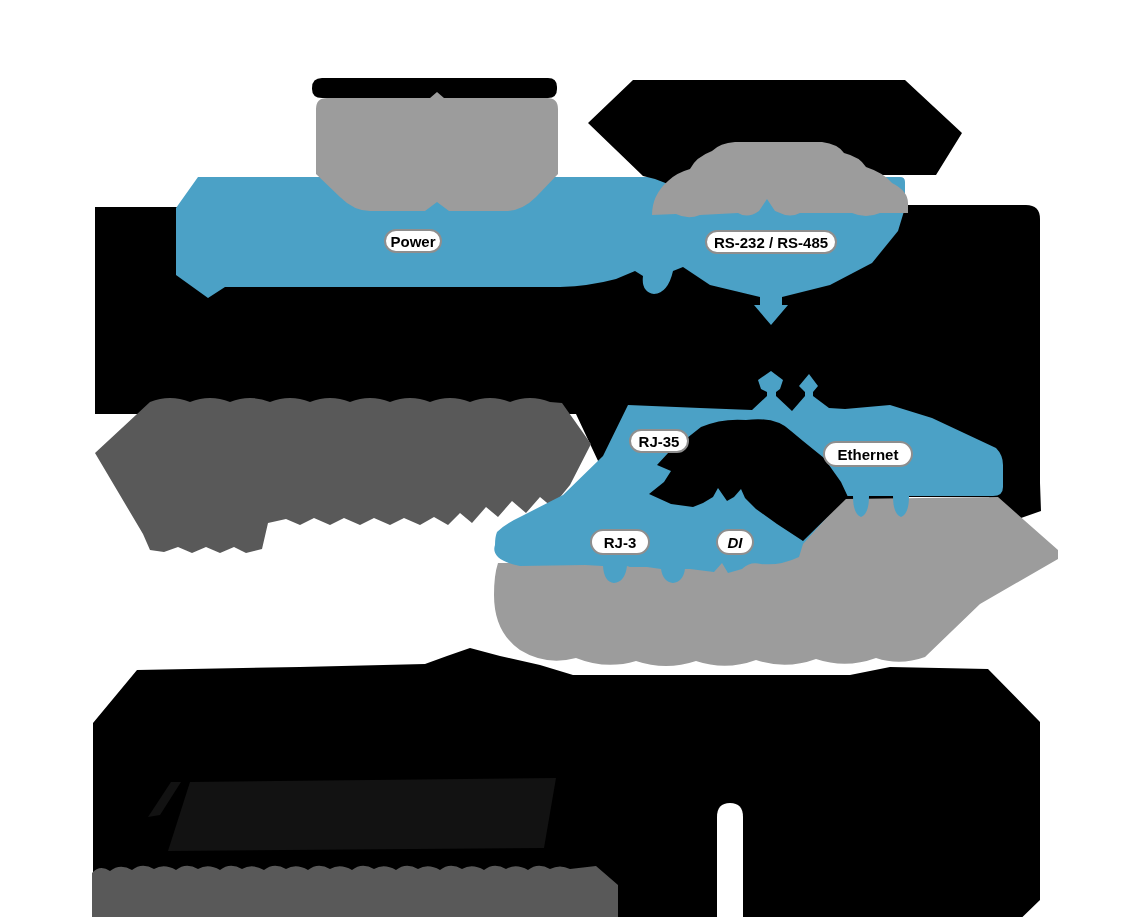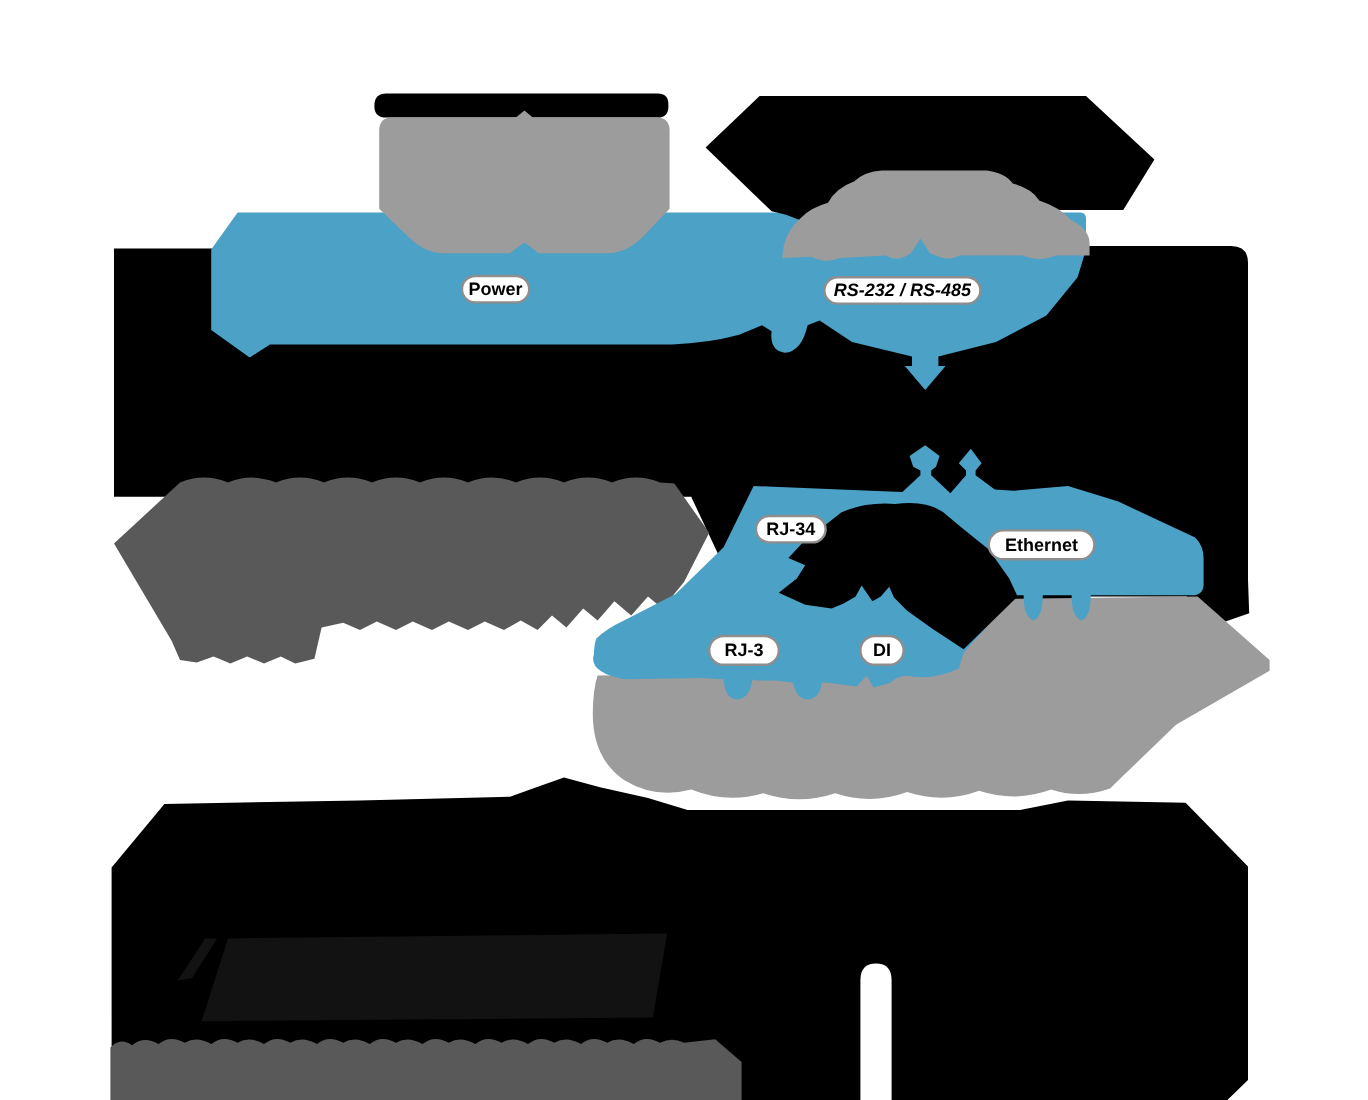--- a/index.html
+++ b/index.html
@@ -25,25 +25,25 @@
     border:2px solid var(--pill-border,#8E8E8E);
     border-radius:999px;
     font-weight:bold;
     font-size:15px;
     color:var(--black,#000);
     box-sizing:border-box;
     white-space:nowrap;
     z-index:5;
   }
   .pill-power   {left:384px;top:184px;width:58px;height:24px;}
-  .pill-serial  {left:686px;top:185px;width:132px;height:24px;font-style:italic;}
+  .pill-serial  {left:705px;top:185px;width:132px;height:24px;}
   .pill-rj45    {left:629px;top:384px;width:60px;height:24px;}
   .pill-ethernet{left:823px;top:396px;width:90px;height:26px;}
   .pill-rj11    {left:590px;top:484px;width:60px;height:26px;}
-  .pill-di      {left:716px;top:484px;width:38px;height:26px;}
+  .pill-di      {left:716px;top:484px;width:38px;height:26px;font-style:italic;}
 </style>
 </head>
 <body>
 
 <div class="stage">
 
   <svg width="1140" height="917" viewBox="0 0 1140 917">
 
     <path class="f-black" d="M95,162 L905,162 L905,160 L1026,160 Q1040,160 1040,174 L1040,438 L1041,466 L1004,479 L989,452 L905,452 L905,455 L640,455 L618,446 L599,418 L576,369 L95,369 Z"></path>
 
@@ -70,17 +70,17 @@
     <path class="f-ghost" d="M190,737 L556,733 L544,803 L168,806 Z"></path>
     <path class="f-ghost" d="M160,770 L181,737 L171,737 L148,772 Z"></path>
 
     <path class="f-dgray" d="M92,828 Q100,819 110,826 Q120,818 132,825 Q142,817 154,824 Q164,818 176,825 Q186,817 198,824 Q208,818 220,825 Q230,817 242,824 Q252,818 264,825 Q274,817 286,824 Q296,818 308,825 Q318,817 330,824 Q340,818 352,825 Q362,817 374,824 Q384,818 396,825 Q406,817 418,824 Q428,818 440,825 Q450,817 462,824 Q472,818 484,825 Q494,817 506,824 Q516,818 528,825 Q538,817 550,824 Q560,819 570,824 L596,821 L618,840 L618,886 L92,886 Z"></path>
 
     <path class="f-white" d="M717,772 Q717,758 730,758 Q743,758 743,772 L743,884 L717,884 Z"></path>
   </svg>
 
   <div class="pill pill-power">Power</div>
   <div class="pill pill-serial">RS-232 / RS-485</div>
-  <div class="pill pill-rj45">RJ-34</div>
+  <div class="pill pill-rj45">RJ-35</div>
   <div class="pill pill-ethernet">Ethernet</div>
   <div class="pill pill-rj11">RJ-3</div>
   <div class="pill pill-di">DI</div>
 </div>
 
 </body></html>

